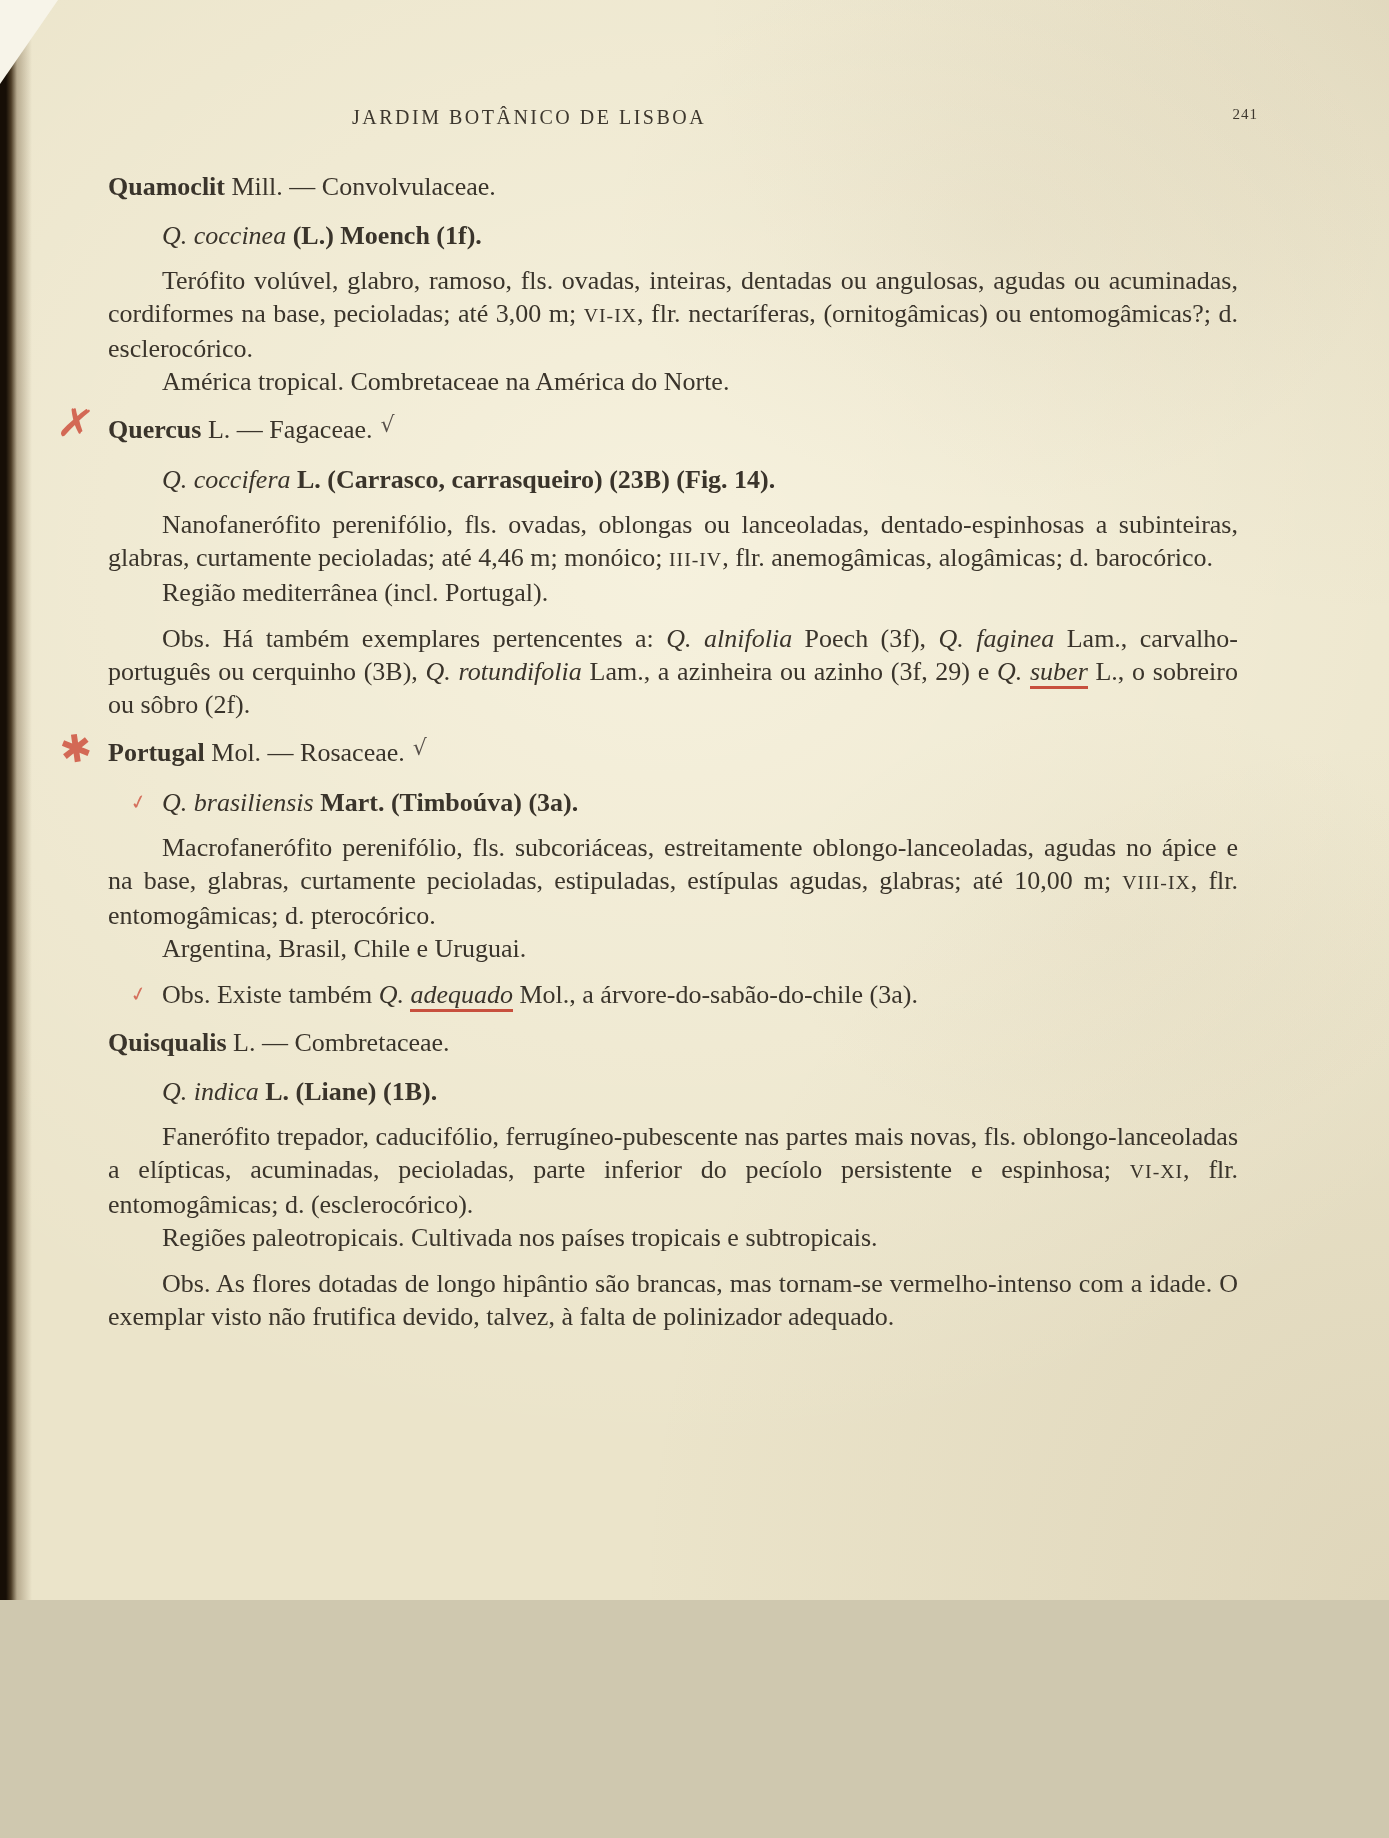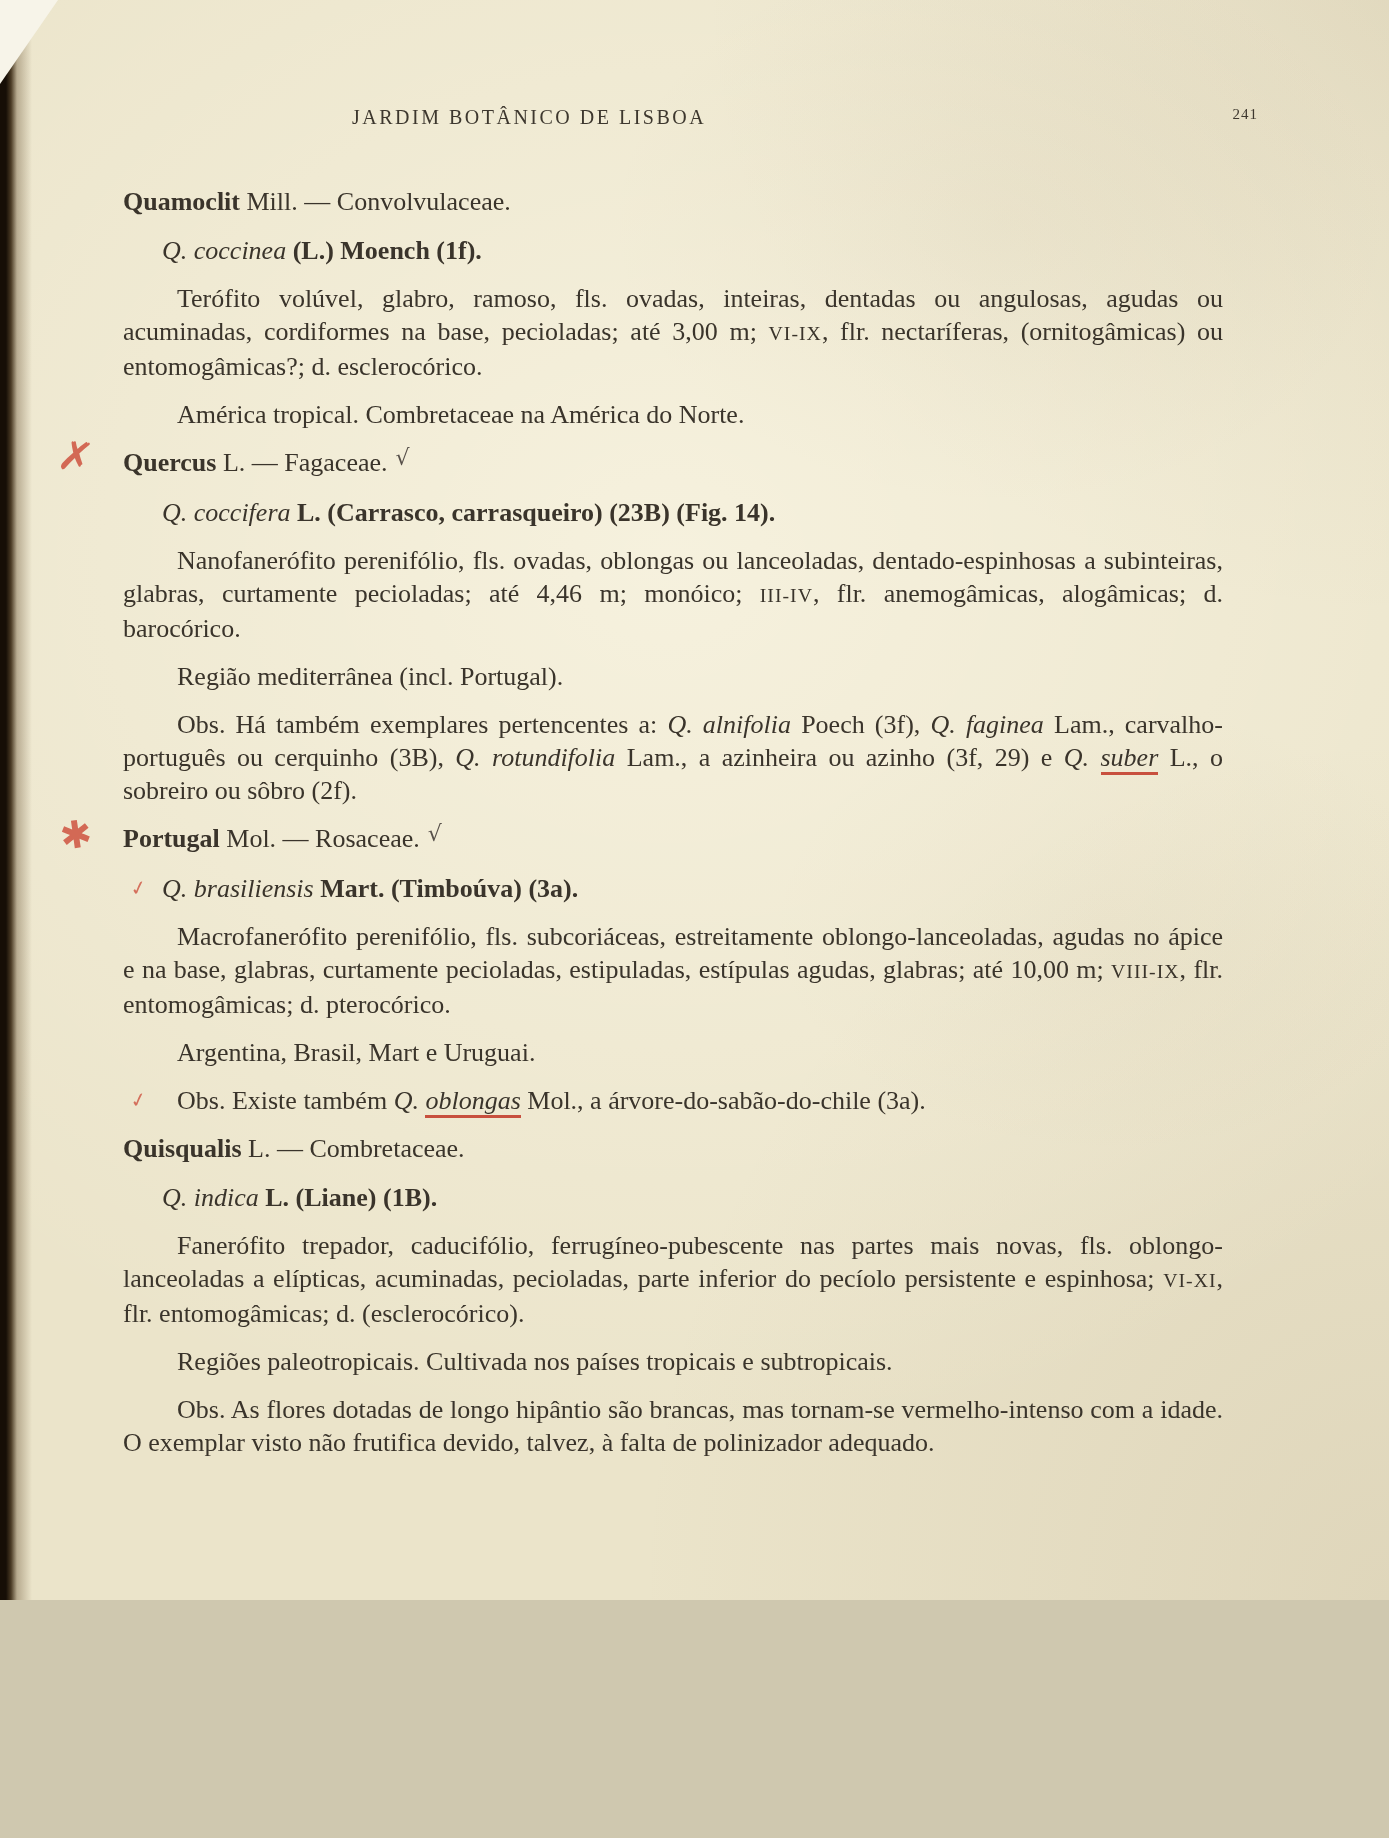--- a/index.html
+++ b/index.html
@@ -47,21 +47,21 @@
     position:absolute;right:0;top:0;
     font-size:15px;letter-spacing:1px;
   }
   .text-block{
     position:absolute;top:170px;left:108px;width:1130px;
     font-size:26px;line-height:33px;
   }
   .entry{margin:0;}
   .entry + .entry{margin-top:15px;}
   .rel{position:relative;}
-  p{margin:15px;}
+  p{margin:0;}
   .genus{font-size:26px;}
   .species{margin:16px 0 12px 0;text-indent:54px;}
   .para{text-indent:54px;text-align:justify;}
   .para.obs{margin-top:13px;}
   .b{font-weight:700;}
   .i{font-style:italic;}
   .sc{font-size:0.76em;letter-spacing:1px;}
   .ru{border-bottom:3px solid #c8503e;}
   .check{
     font-family:"DejaVu Sans","Liberation Sans",sans-serif;
@@ -119,24 +119,24 @@
     </section>
 
     <section class="entry rel">
       <span class="margin-cross asterisk">✱</span>
       <p class="genus"><span class="b">Portugal</span><span> Mol. — Rosaceae.</span><span class="check">√</span></p>
       <div class="rel">
         <span class="red-check">✓</span>
         <p class="species"><span class="i">Q. brasiliensis</span><span class="b"> Mart. (Timboúva) (3a).</span></p>
       </div>
       <p class="para"><span>Macrofanerófito perenifólio, fls. subcoriáceas, estreitamente oblongo-lanceoladas, agudas no ápice e na base, glabras, curtamente pecioladas, estipuladas, estípulas agudas, glabras; até 10,00 m; </span><span class="sc">VIII-IX</span><span>, flr. entomogâmicas; d. pterocórico.</span></p>
-      <p class="para"><span>Argentina, Brasil, Mart e Uruguai.</span></p>
+      <p class="para"><span>Argentina, Brasil, Chile e Uruguai.</span></p>
       <div class="rel">
         <span class="red-check">✓</span>
-        <p class="para obs"><span>Obs. Existe também </span><span class="i">Q. </span><span class="i ru">oblongas</span><span> Mol., a árvore-do-sabão-do-chile (3a).</span></p>
+        <p class="para obs"><span>Obs. Existe também </span><span class="i">Q. </span><span class="i ru">adequado</span><span> Mol., a árvore-do-sabão-do-chile (3a).</span></p>
       </div>
     </section>
 
     <section class="entry rel">
       <p class="genus"><span class="b">Quisqualis</span><span> L. — Combretaceae.</span></p>
       <p class="species"><span class="i">Q. indica</span><span class="b"> L. (Liane) (1B).</span></p>
       <p class="para"><span>Fanerófito trepador, caducifólio, ferrugíneo-pubescente nas partes mais novas, fls. oblongo-lanceoladas a elípticas, acuminadas, pecioladas, parte inferior do pecíolo persistente e espinhosa; </span><span class="sc">VI-XI</span><span>, flr. entomogâmicas; d. (esclerocórico).</span></p>
       <p class="para"><span>Regiões paleotropicais. Cultivada nos países tropicais e subtropicais.</span></p>
       <p class="para obs"><span>Obs. As flores dotadas de longo hipântio são brancas, mas tornam-se vermelho-intenso com a idade. O exemplar visto não frutifica devido, talvez, à falta de polinizador adequado.</span></p>
     </section>

